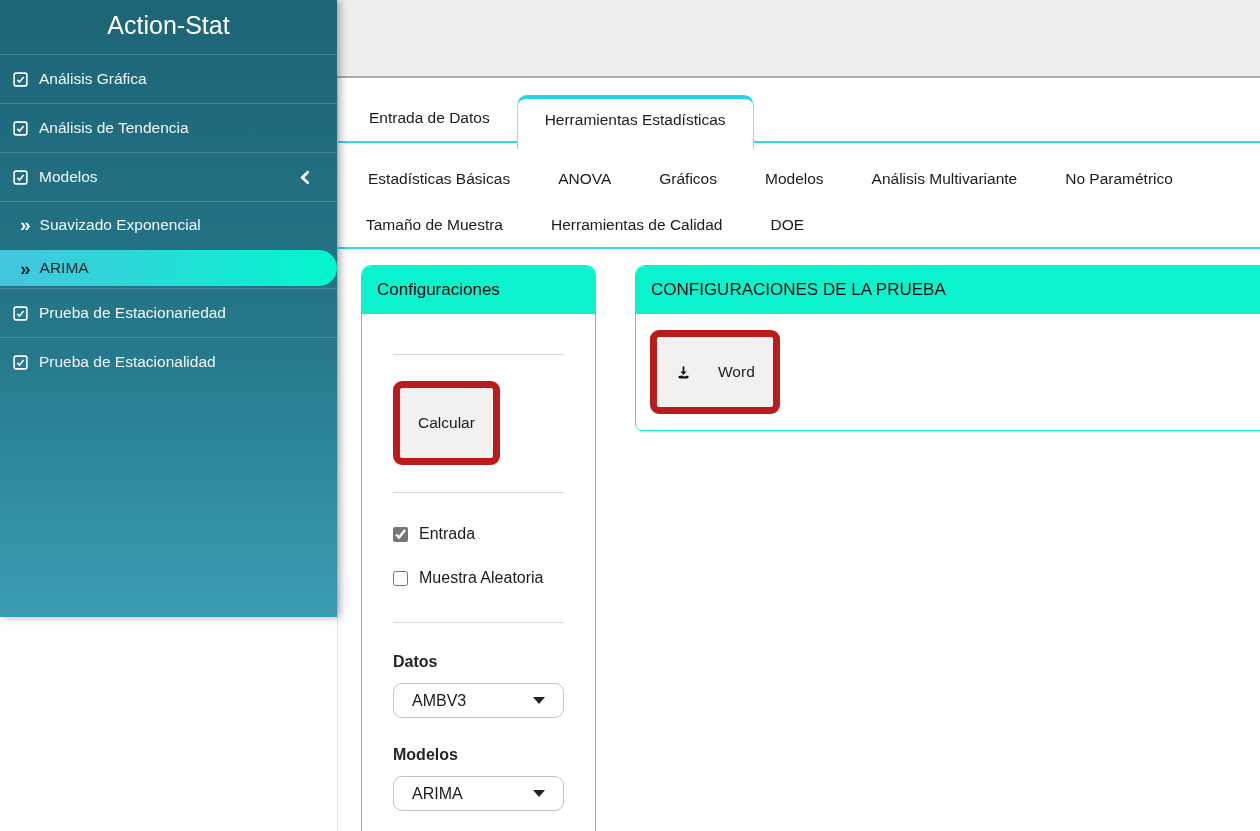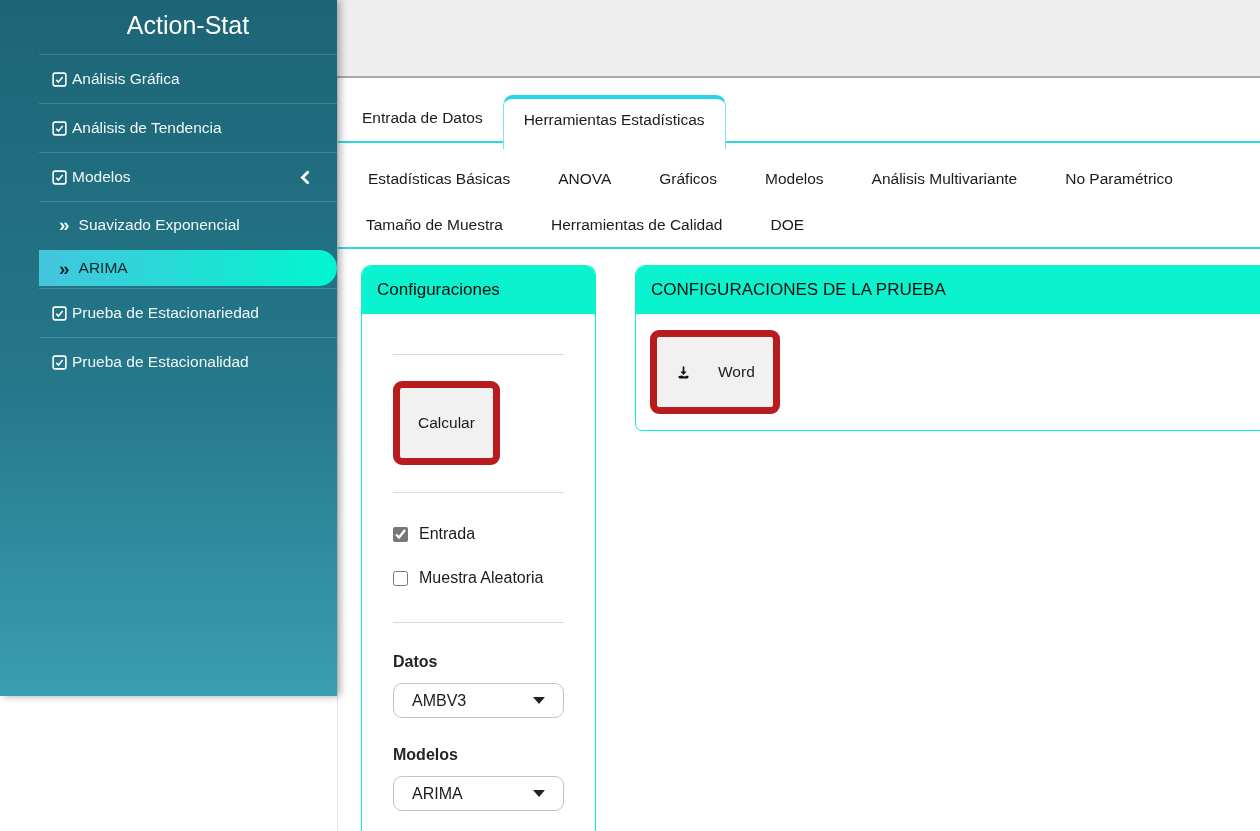--- a/index.html
+++ b/index.html
@@ -8,37 +8,36 @@
     font-family: "Liberation Sans", sans-serif;
     display: flex;
     background: #ffffff;
     color: #1b1b1b;
   }
 
   
   .sidebar {
     width: 337px;
     min-width: 337px;
-    height: 696px;
+    height: 617px;
     background: linear-gradient(180deg, #1c6576 0%, #25778a 55%, #3b9db3 100%);
     color: #fff;
     box-shadow: 3px 0 8px rgba(0,0,0,0.35);
     z-index: 10;
-    padding-left: 39px;
   }
   .sb-title {
     text-align: center;
     font-size: 25px;
     padding: 11px 0 14px;
     color: #fdfdfd;
   }
   .sb-item {
     display: flex;
     align-items: center;
-    gap: 4px;
+    gap: 10px;
     padding: 15px 12px;
     font-size: 15.5px;
     border-top: 1px solid rgba(255,255,255,0.16);
     cursor: pointer;
     color: #f2f7f8;
   }
   .sb-item .cb-icon { flex: 0 0 auto; display: flex; }
   .sb-item .chev-left { margin-left: auto; margin-right: 14px; display: flex; }
   .sb-sub {
     display: flex;
@@ -83,21 +82,21 @@
   }
 
   
   .tabs-row {
     display: flex;
     align-items: flex-end;
     border-bottom: 2px solid #2ed8e9;
     padding-left: 4px;
   }
   .tab {
-    padding: 14px 20px;
+    padding: 14px 27px;
     font-size: 15.5px;
     color: #1b1b1b;
     cursor: pointer;
     white-space: nowrap;
   }
   .tab.active {
     background: #fff;
     border: 1px solid #7de4ef;
     border-bottom: none;
     border-top: 4px solid #27d4e6;

